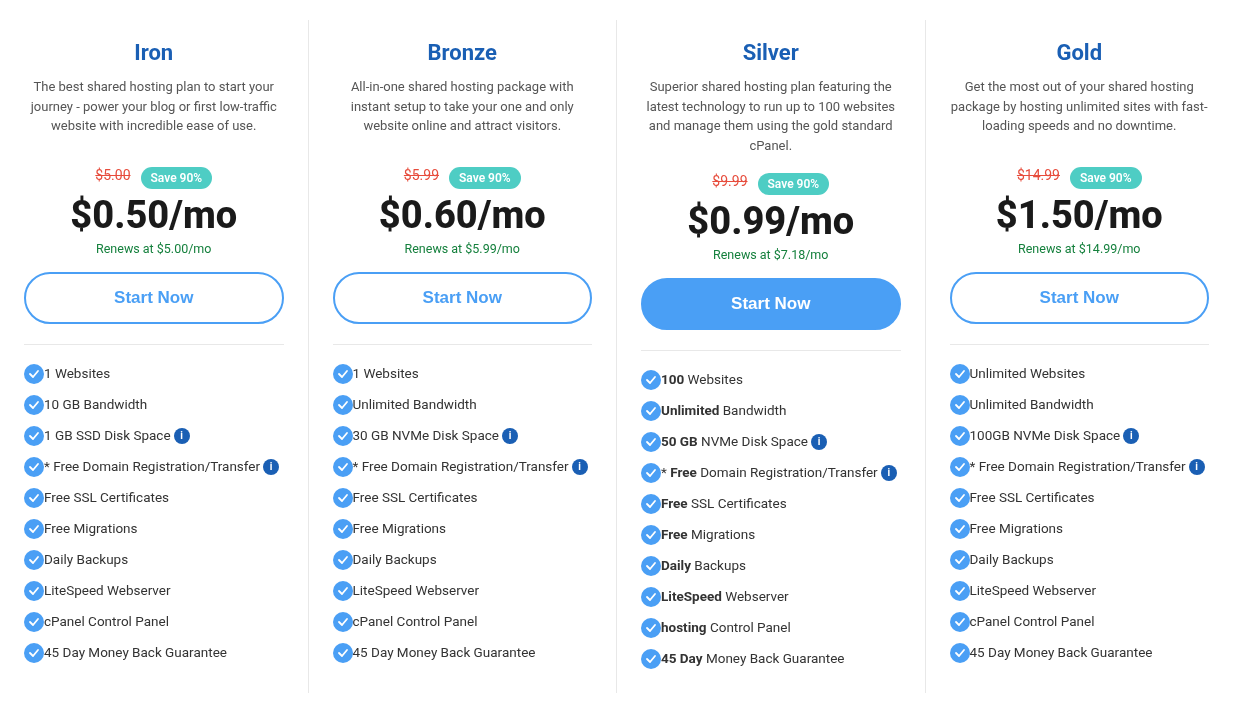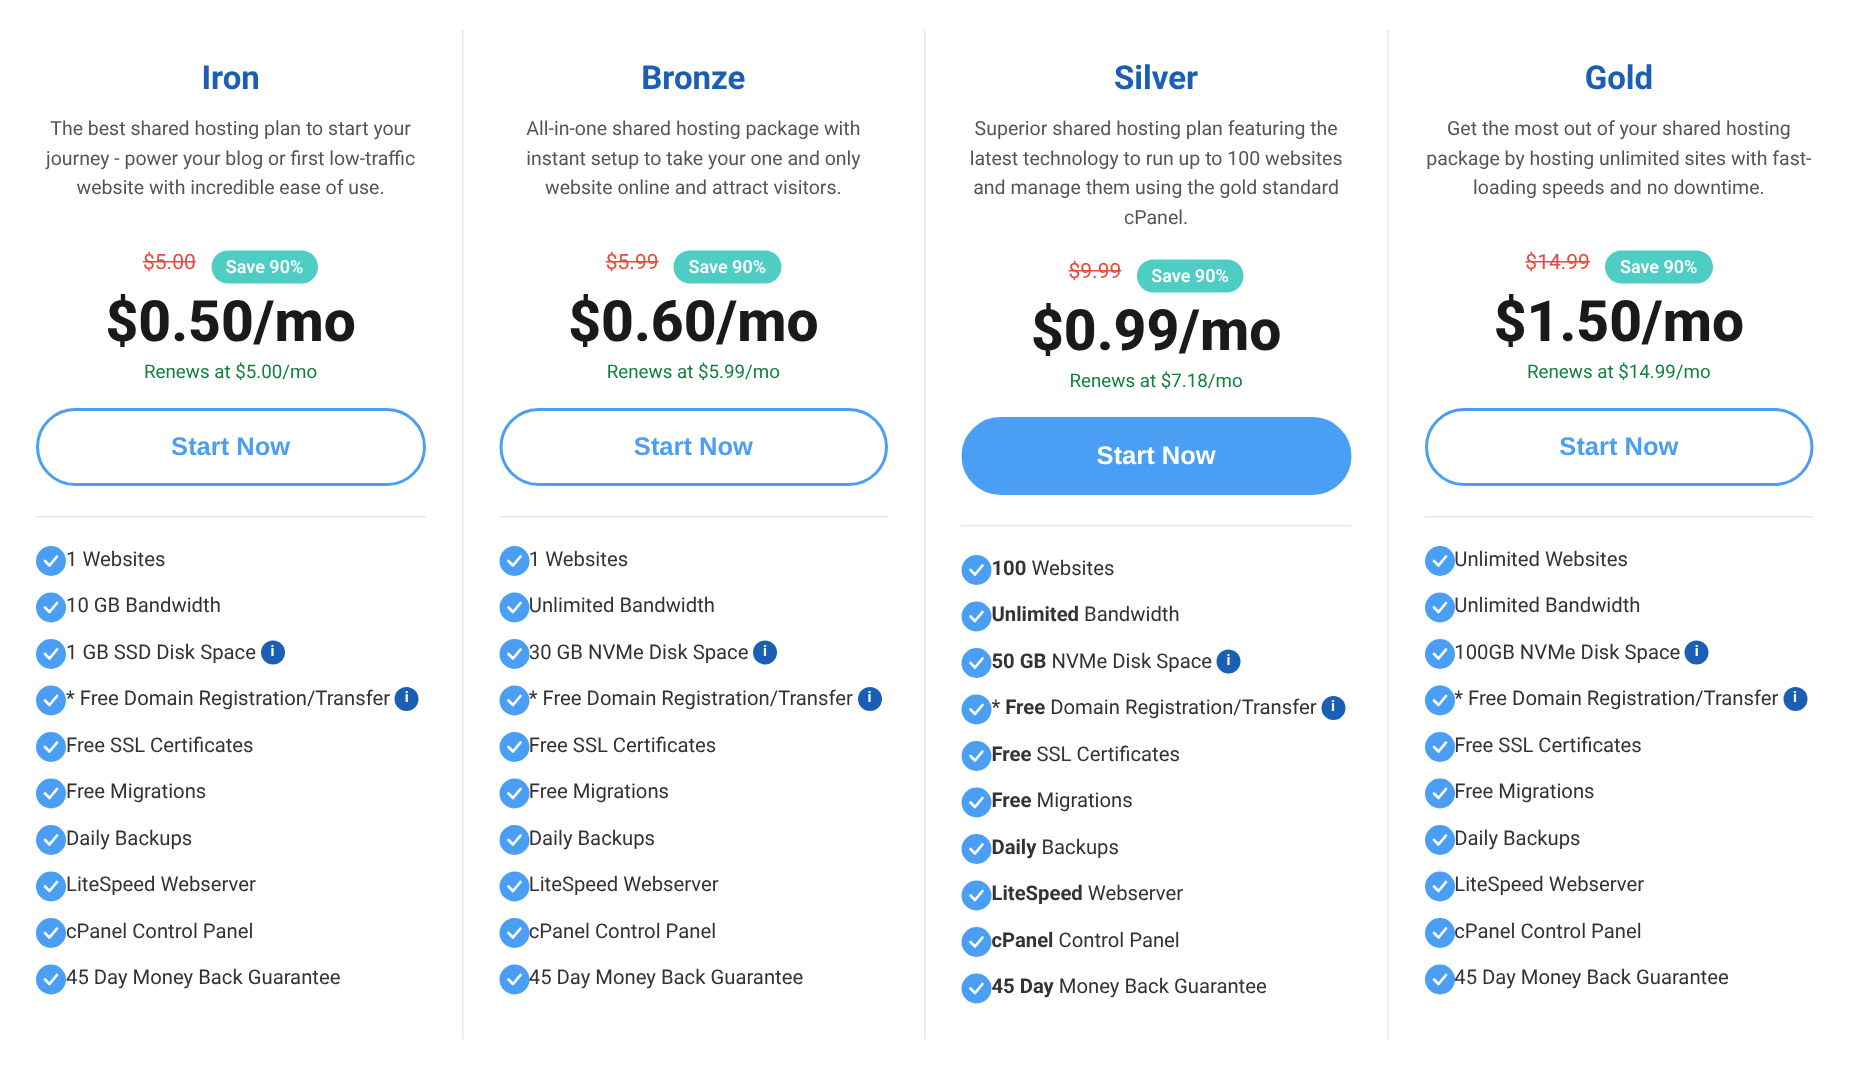--- a/index.html
+++ b/index.html
@@ -409,21 +409,21 @@
             </svg>
           </div>
           <span><strong>LiteSpeed</strong> Webserver</span>
         </li>
         <li class="feature-item">
           <div class="check-icon">
             <svg viewBox="0 0 12 12" fill="none">
               <polyline points="2,6 5,9 10,3" stroke="white" stroke-width="1.8" stroke-linecap="round" stroke-linejoin="round"></polyline>
             </svg>
           </div>
-          <span><strong>cPanel</strong> Control Panel</span>
+          <span><strong>hosting</strong> Control Panel</span>
         </li>
         <li class="feature-item">
           <div class="check-icon">
             <svg viewBox="0 0 12 12" fill="none">
               <polyline points="2,6 5,9 10,3" stroke="white" stroke-width="1.8" stroke-linecap="round" stroke-linejoin="round"></polyline>
             </svg>
           </div>
           <span><strong>45 Day</strong> Money Back Guarantee</span>
         </li>
       </ul>

